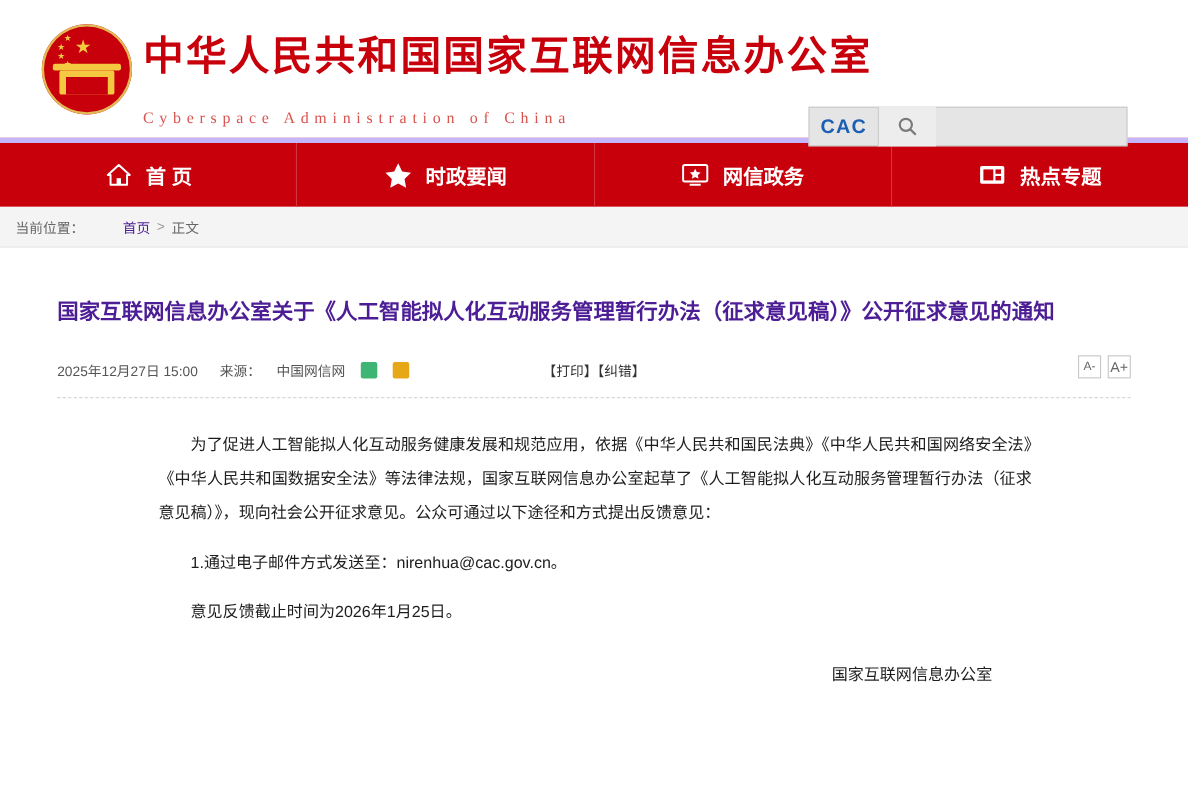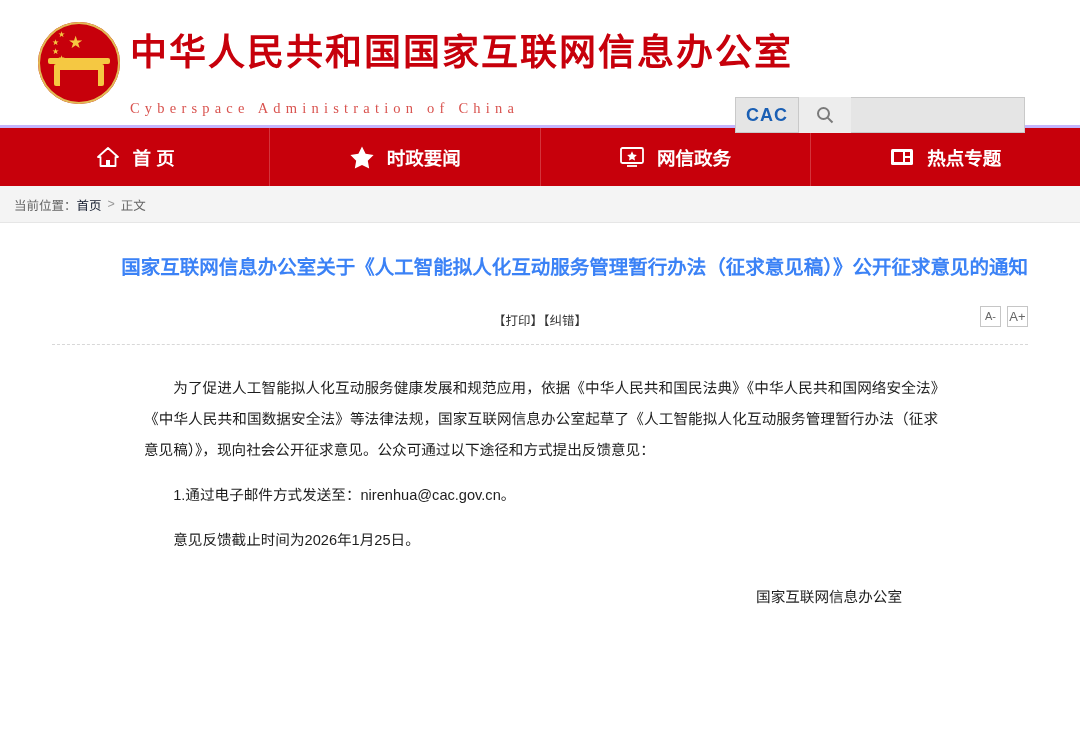--- a/index.html
+++ b/index.html
@@ -148,21 +148,21 @@
     justify-content: center;
     cursor: pointer;
   }
   .search-btn svg { display: block; }
 
   
   .nav {
     height: 58px;
     background: #c7000b;
     display: flex;
-    border-top: 3px solid #c4b5fd;
+    border-top: 5px solid #c4b5fd;
   }
   .nav-item {
     flex: 1;
     display: flex;
     align-items: center;
     justify-content: center;
     gap: 12px;
     color: #ffffff;
     font-size: 18.5px;
     font-weight: bold;
@@ -184,33 +184,33 @@
   .crumb-bar {
     height: 36px;
     background: #f4f4f4;
     display: flex;
     align-items: center;
     padding-left: 14px;
     font-size: 12.5px;
     color: #666;
     border-bottom: 1px solid #e6e6e6;
   }
-  .crumb-bar a { color: #0f172a; text-decoration: none; }
+  .crumb-bar a { color: #4c1d95; text-decoration: none; margin-left: 35px; }
   .crumb-sep { margin: 0 6px; color: #999; }
 
   
   .article {
     padding: 0 52px;
   }
   .art-title {
-    margin: 29px 0 0 0;
-    text-align: right;
+    margin: 44px 0 0 0;
+    text-align: left;
     font-size: 19.5px;
     font-weight: bold;
-    color: #3b82f6;
+    color: #4c1d95;
     line-height: 30px;
     font-family: "Liberation Sans", "DejaVu Sans", sans-serif;
   }
   .meta {
     margin-top: 28px;
     height: 34px;
     border-bottom: 1px dashed #d8d8d8;
     position: relative;
     font-size: 12.5px;
     color: #555;
@@ -374,20 +374,27 @@
     <span>当前位置：</span>
     <a href="#">首页</a>
     <span class="crumb-sep">&gt;</span>
     <span>正文</span>
   </div>
 
   <div class="article">
     <h1 class="art-title">国家互联网信息办公室关于《人工智能拟人化互动服务管理暂行办法（征求意见稿）》公开征求意见的通知</h1>
 
     <div class="meta">
+      <div class="meta-left">
+        <span>2025年12月27日  15:00</span>
+        <span class="src-label">来源：</span>
+        <span>中国网信网</span>
+        <span class="share-ico share-wechat"></span>
+        <span class="share-ico share-weibo"></span>
+      </div>
       <div class="meta-center">
         <span>【打印】</span><span>【纠错】</span>
       </div>
       <div class="meta-right">
         <div class="fsz">A-</div>
         <div class="fsz big">A+</div>
       </div>
     </div>
 
     <div class="body-text">

